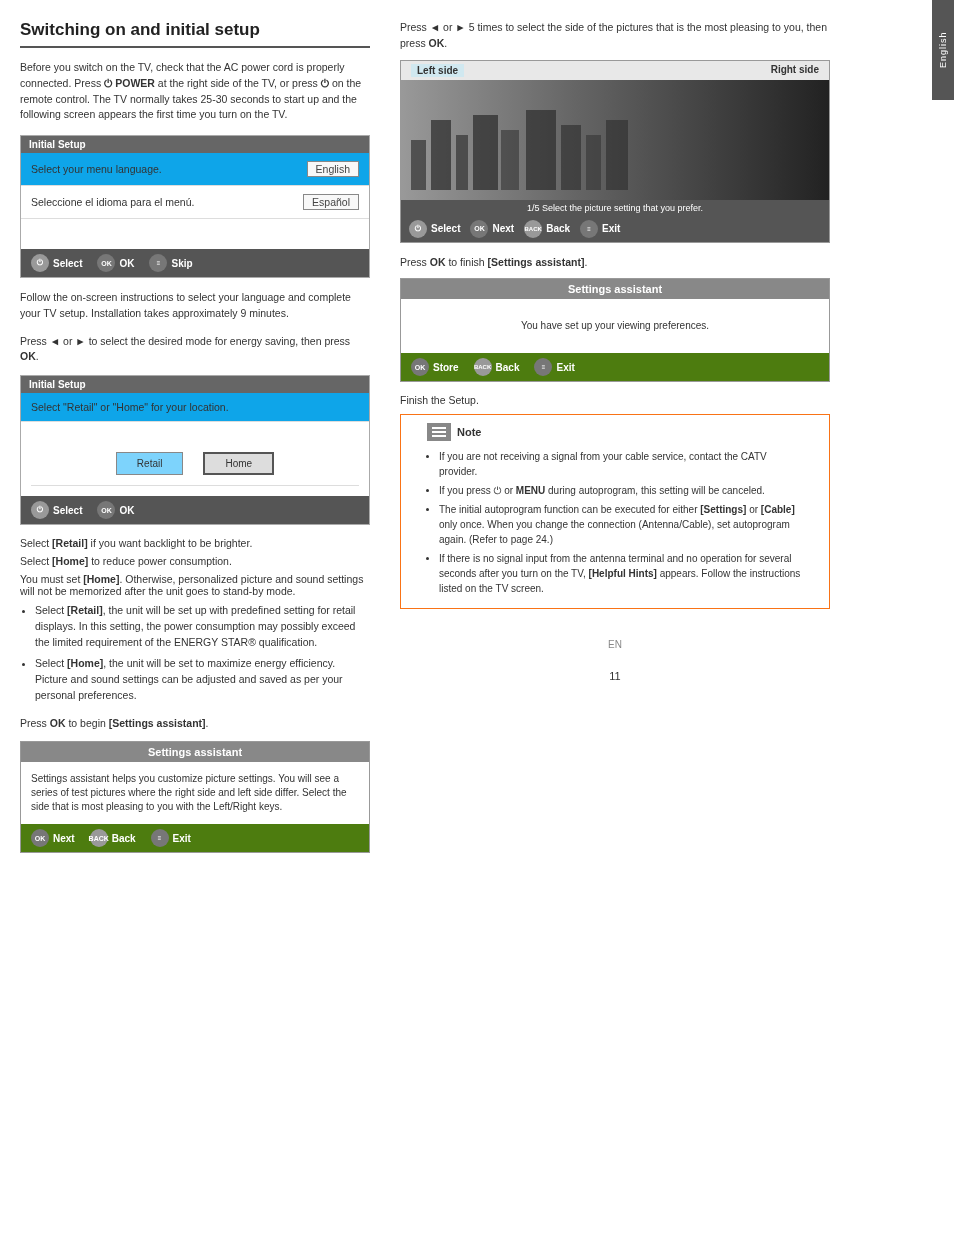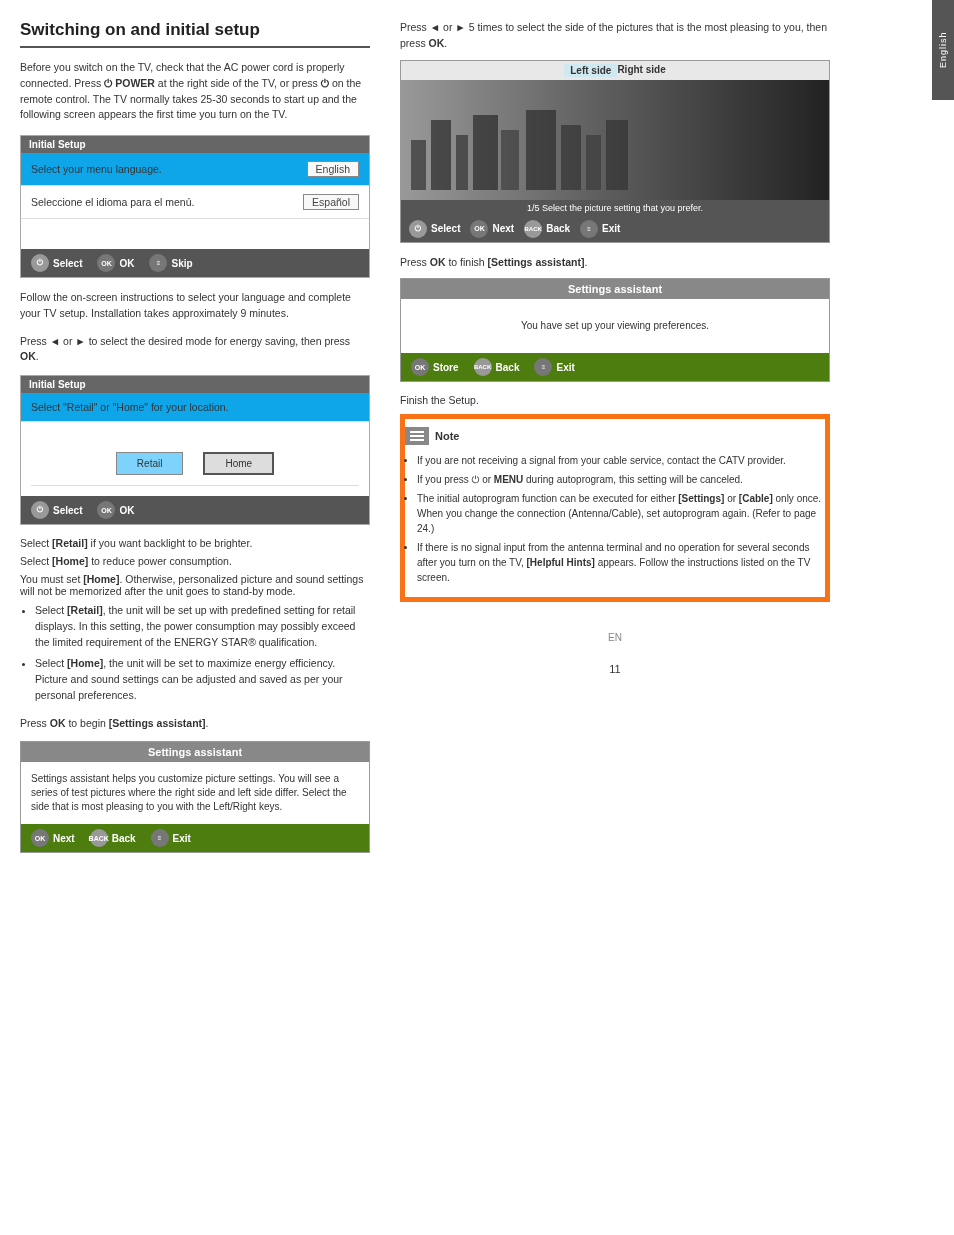--- a/index.html
+++ b/index.html
@@ -265,21 +265,21 @@
     }
 
     .picture-comparison {
       border: 1px solid #999;
       margin-bottom: 12px;
       overflow: hidden;
     }
 
     .picture-header {
       display: flex;
-      justify-content: center;
+      justify-content: space-between;
       padding: 3px 10px;
       background: #e8e8e8;
     }
 
     .picture-left-label {
       font-size: 10px;
       font-weight: bold;
       background: #d0e8f0;
       padding: 1px 6px;
       color: #333;
@@ -310,22 +310,22 @@
 
     .picture-controls {
       background: #555;
       display: flex;
       align-items: center;
       padding: 4px 8px;
       gap: 10px;
     }
 
     .note-box {
-      border: 5px solid #f97316;
-      padding: 8px 0;
+      border: 1px solid #f97316;
+      padding: 8px 26px;
       margin-top: 8px;
     }
 
     .note-header {
       display: flex;
       align-items: center;
       gap: 6px;
       margin-bottom: 8px;
     }
 

